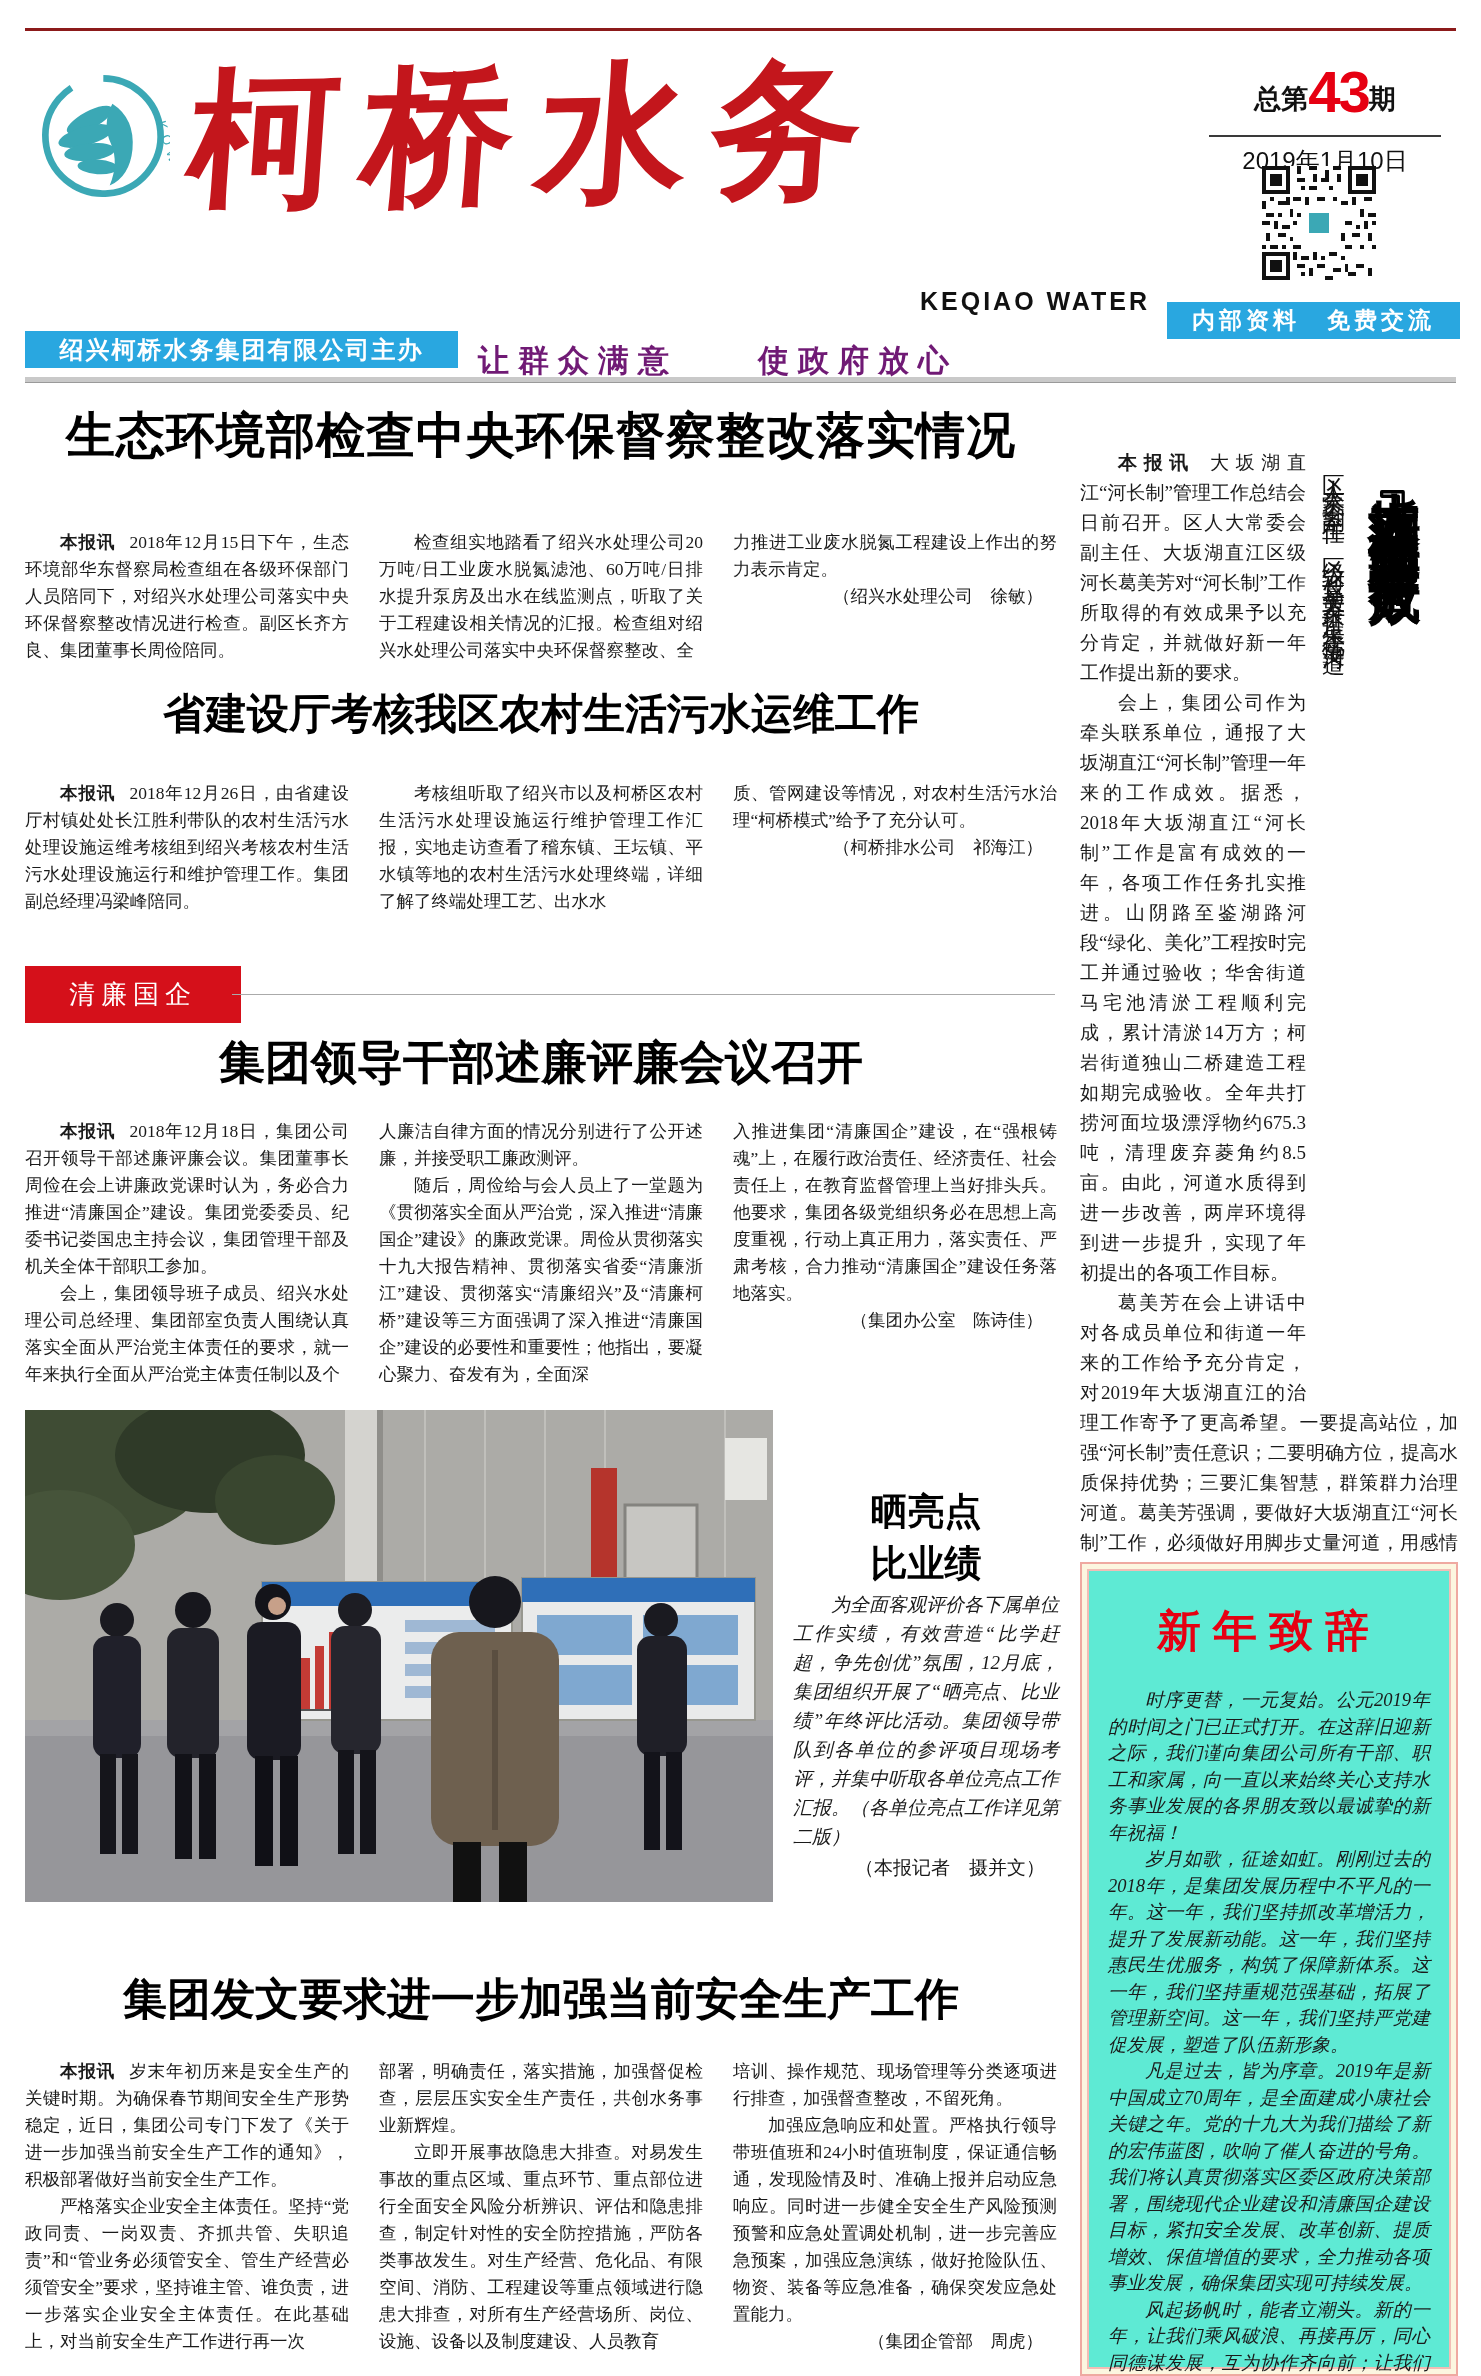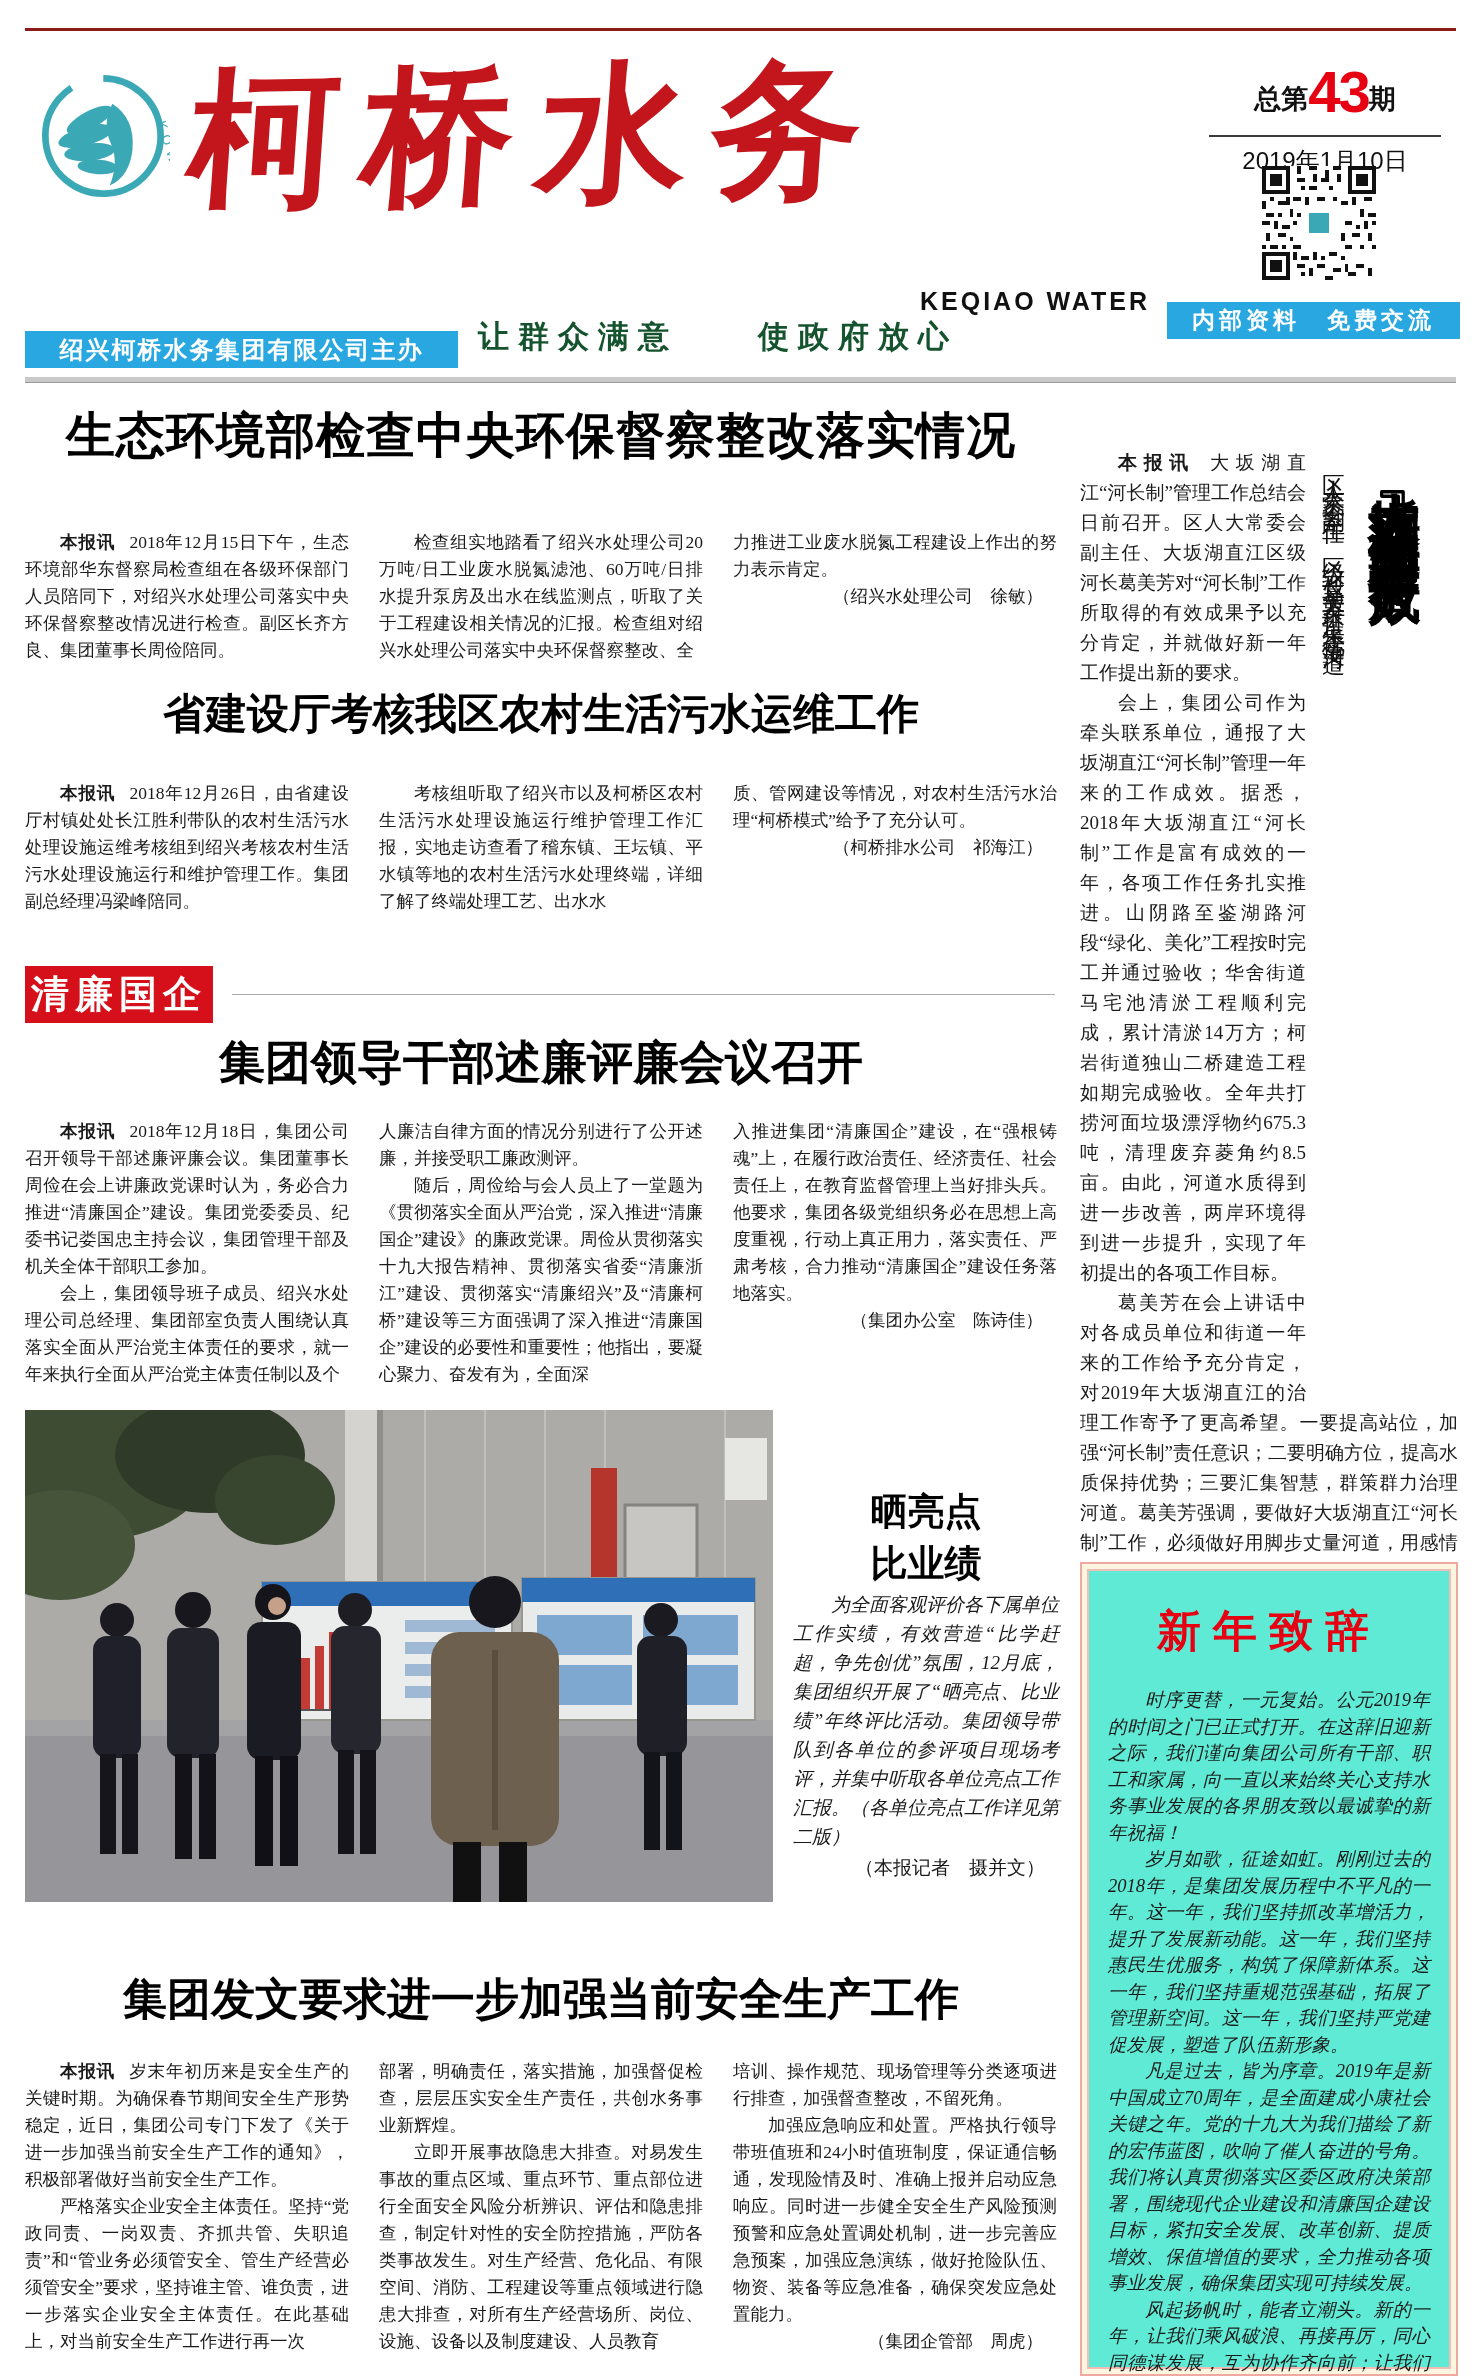--- a/index.html
+++ b/index.html
@@ -27,29 +27,29 @@
   .issue-date{font-size:24px;color:#111;font-family:"Liberation Sans",sans-serif;}
   .blue-bar{background:#29A7E0;color:#fff;font-family:"Liberation Sans",sans-serif;
             font-weight:bold;display:flex;align-items:center;justify-content:center;}
   .internal-bar{left:1167px;top:302px;width:293px;height:37px;font-size:23px;letter-spacing:4px;}
   .publisher-bar{left:25px;top:331px;width:433px;height:37px;font-size:24px;letter-spacing:2px;}
   .editors{left:40px;top:290px;font-size:21px;font-family:"Liberation Sans",sans-serif;margin-top:48px;}
   .editors .nm{font-family:"Liberation Serif",serif;font-style:italic;margin-right:14px;}
   .editors .lb{font-weight:bold;margin-right:8px;}
   .en-title{left:920px;top:287px;font-size:25px;letter-spacing:3px;font-weight:600;
             font-family:"Liberation Sans",sans-serif;color:#111;}
-  .slogan{left:478px;top:316px;font-size:31px;font-weight:900;letter-spacing:9px;
-          font-family:"Liberation Sans",sans-serif;color:#14532d;}
+  .slogan{left:478px;top:340px;font-size:31px;font-weight:900;letter-spacing:9px;
+          font-family:"Liberation Sans",sans-serif;color:#701a75;}
   .gray-rule{left:25px;top:377px;width:1431px;height:5px;background:#c9c9c9;border-bottom:1px solid #9a9a9a;}
   .a1-headline{left:25px;top:407px;width:1032px;font-size:49px;letter-spacing:1px;}
   .a1-body{left:25px;top:529px;width:1032px;height:152px;overflow:hidden;}
   .a2-headline{left:25px;top:690px;width:1032px;font-size:42px;}
   .a2-body{left:25px;top:780px;width:1032px;height:178px;overflow:hidden;}
-  .label-box{left:25px;top:966px;width:188px;height:57px;background:#D5101A;color:#fff;
-             font-size:38px;font-weight:700;letter-spacing:6px;display:flex;align-items:center;
+  .label-box{left:25px;top:966px;width:216px;height:57px;background:#D5101A;color:#fff;
+             font-size:26px;font-weight:400;letter-spacing:6px;display:flex;align-items:center;
              justify-content:center;font-family:"Liberation Sans",sans-serif;}
   .label-line{left:232px;top:994px;width:823px;height:1px;background:#aaa;}
   .a3-headline{left:25px;top:1036px;width:1032px;font-size:46px;}
   .a3-body{left:25px;top:1118px;width:1032px;height:284px;overflow:hidden;}
   .photo{left:25px;top:1410px;width:748px;height:492px;background:#b6b5b1;}
   .caption{left:793px;top:1486px;width:266px;}
   .cap-title{font-size:37px;line-height:1.4;font-weight:900;text-align:center;
              font-family:"Liberation Sans",sans-serif;color:#000;}
   .cap-text{font-size:19px;line-height:29px;text-align:justify;
             text-indent:2em;font-style:italic;}

